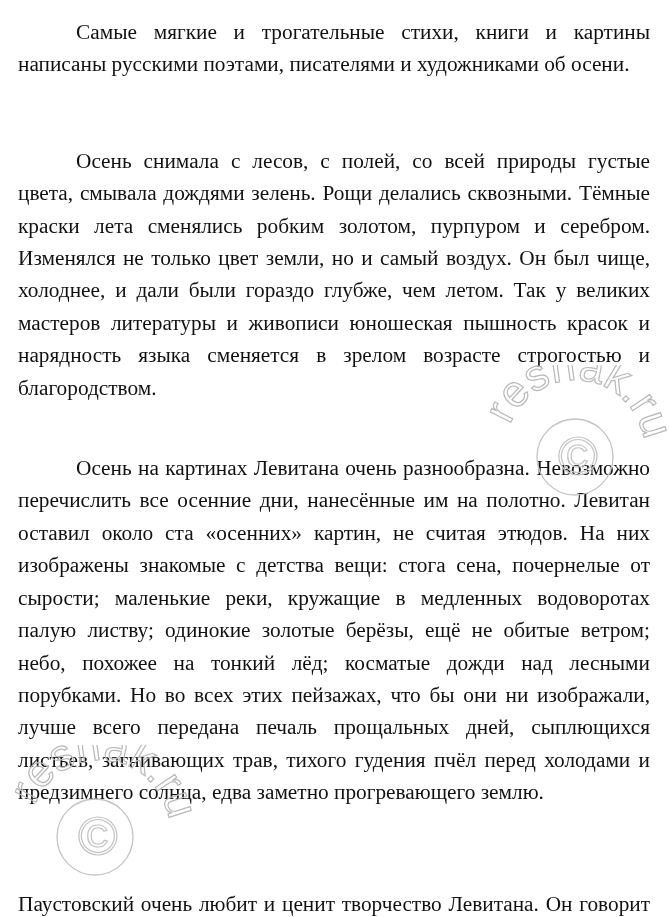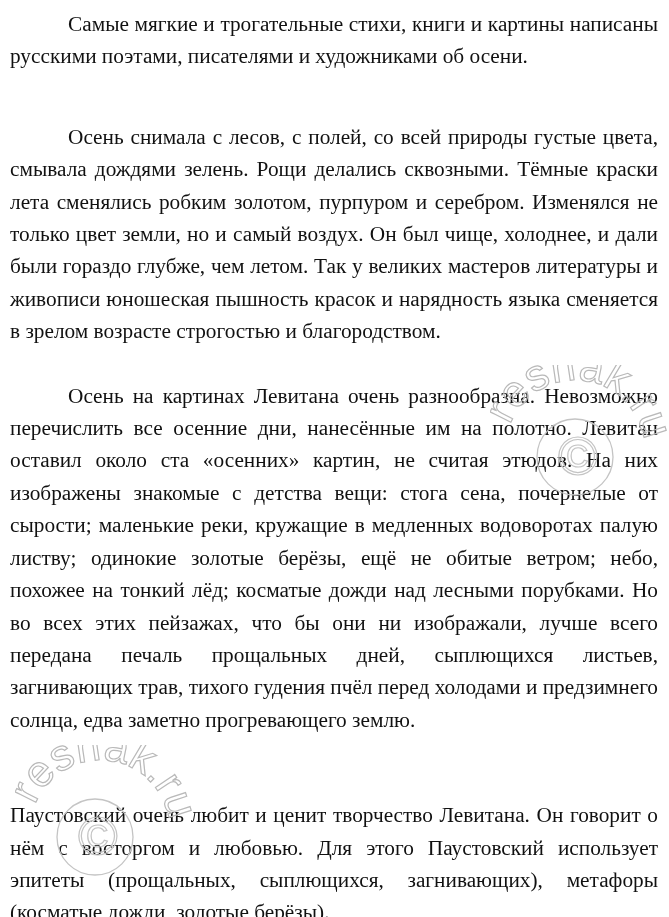--- a/index.html
+++ b/index.html
@@ -2,21 +2,21 @@
 <html><head>
 <meta charset="utf-8">
 <style>
   html, body { margin: 0; padding: 0; background: #ffffff; }
   body { width: 669px; height: 917px; position: relative; overflow: hidden; }
   .doc {
     position: absolute; left: 2px; top: 0; width: 664px;
     font-family: "Liberation Serif", "DejaVu Serif", serif;
     font-size: 21.3px; line-height: 32.4px; color: #111111;
   }
-  .p { margin: 8px; text-align: justify; text-align-last: left; }
+  .p { margin: 16px; text-align: justify; text-align-last: left; }
   .indent { text-indent: 58px; }
   .gap { height: 16px; }
   .gap-big { height: 47px; }
   .wm { position: absolute; pointer-events: none; }
   .wm text { font-family: "Liberation Sans", "DejaVu Sans", sans-serif; font-size: 44px; fill: none; stroke: #b9b9b9; stroke-width: 1.2; }
   .wm circle { fill: none; stroke: #c4c4c4; stroke-width: 1.3; }
   .wm .c { font-size: 54px; stroke: #c4c4c4; }
 </style>
 </head>
 <body>

